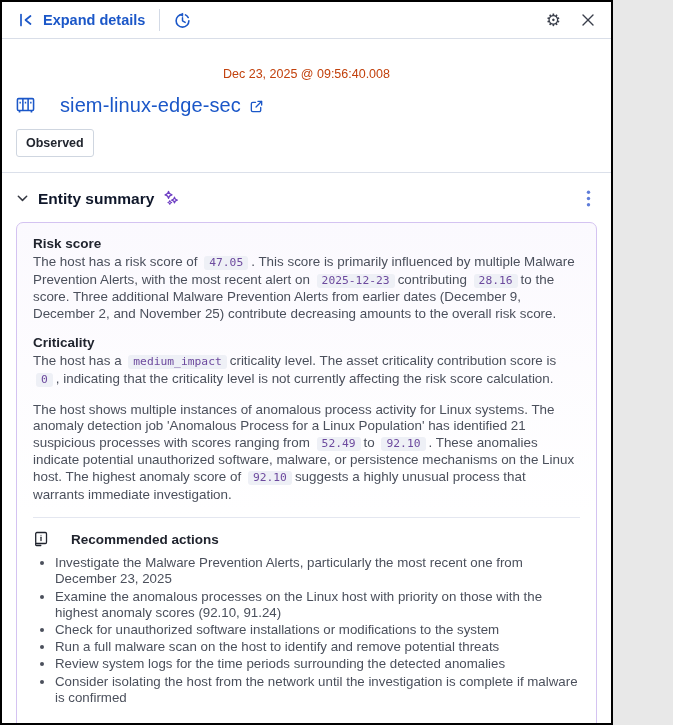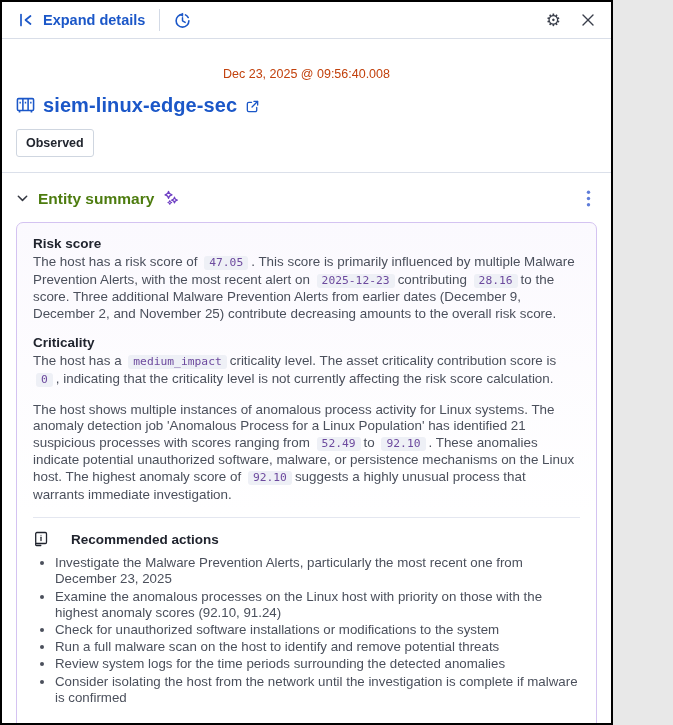--- a/index.html
+++ b/index.html
@@ -21,31 +21,31 @@
   .expand-btn { display: flex; align-items: center; gap: 9px; cursor: pointer; background:none; border:none; padding:0; }
   .expand-label { font-size: 14.5px; font-weight: 600; color: #1b57c8; }
   .tb-divider { width: 1px; height: 22px; background: #d3dae6; margin: 0 14px; }
   .icon-btn { background: none; border: none; padding: 0; display: flex; align-items: center; cursor: pointer; }
   .topbar-right { margin-left: auto; display: flex; align-items: center; gap: 20px; }
   .gear-glyph { font-family: "DejaVu Sans", sans-serif; font-size: 17px; color: #3a3f4b; line-height: 1; }
   
   .content { padding: 0 14px; }
   .timestamp { margin-top: 28px; font-size: 12.5px; color: #c2410c; text-align: center; }
   .host-row { margin-top: 13px; display: flex; align-items: center; gap: 8px; }
-  .host-title { font-size: 20px; font-weight: 700; color: #1b57c8; letter-spacing: .1px; cursor: pointer; }
+  .host-title { font-size: 20px; font-weight: 400; color: #1b57c8; letter-spacing: .1px; cursor: pointer; margin-left: 17px; }
   .badge {
     display: inline-block; margin-top: 12px;
     border: 1px solid #cfd6e0; border-radius: 3px;
     padding: 6px 9px; font-size: 12.5px; font-weight: 700; color: #22262f;
     background: #fff;
   }
   .hr-full { margin: 15px -14px 0; border: none; border-top: 1px solid #dbe0ea; }
   
   .summary-header { margin-top: 15px; display: flex; align-items: center; gap: 9px; }
-  .summary-title { font-size: 15.5px; font-weight: 700; color: #4d7c0f; }
+  .summary-title { font-size: 15.5px; font-weight: 700; color: #0f172a; }
   .dots-btn { margin-left: auto; background:none; border:none; padding: 2px 6px; cursor:pointer; display:flex; }
   
   .ai-panel {
     margin-top: 13px;
     border: 1px solid #d4c3f1; border-radius: 7px;
     background: linear-gradient(180deg, #fbf9fe 0%, #ffffff 55%);
     padding: 13px 16px 14px;
   }
   .sec { margin-bottom: 13px; }
   .sec h4 { font-size: 13.5px; font-weight: 700; color: #20242e; margin-bottom: 3px; }

